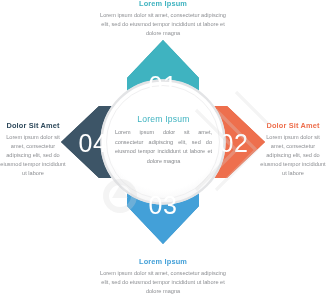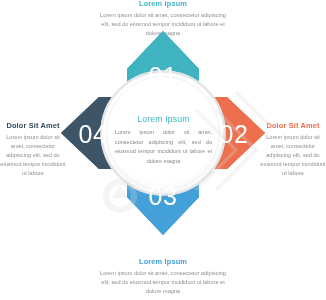--- a/index.html
+++ b/index.html
@@ -68,21 +68,21 @@
     top: 122px;
     width: 66px;
     text-align: center;
   }
   .right-text .block-title { color: #ee6f4d; }
 
   
   .stage {
     position: absolute;
     left: 53px;
-    top: 23px;
+    top: 32px;
     width: 220px;
     height: 220px;
     text-decoration: underline;
   }
   .stage svg {
     display: block;
     width: 220px;
     height: 220px;
   }
   .arrow-num {

